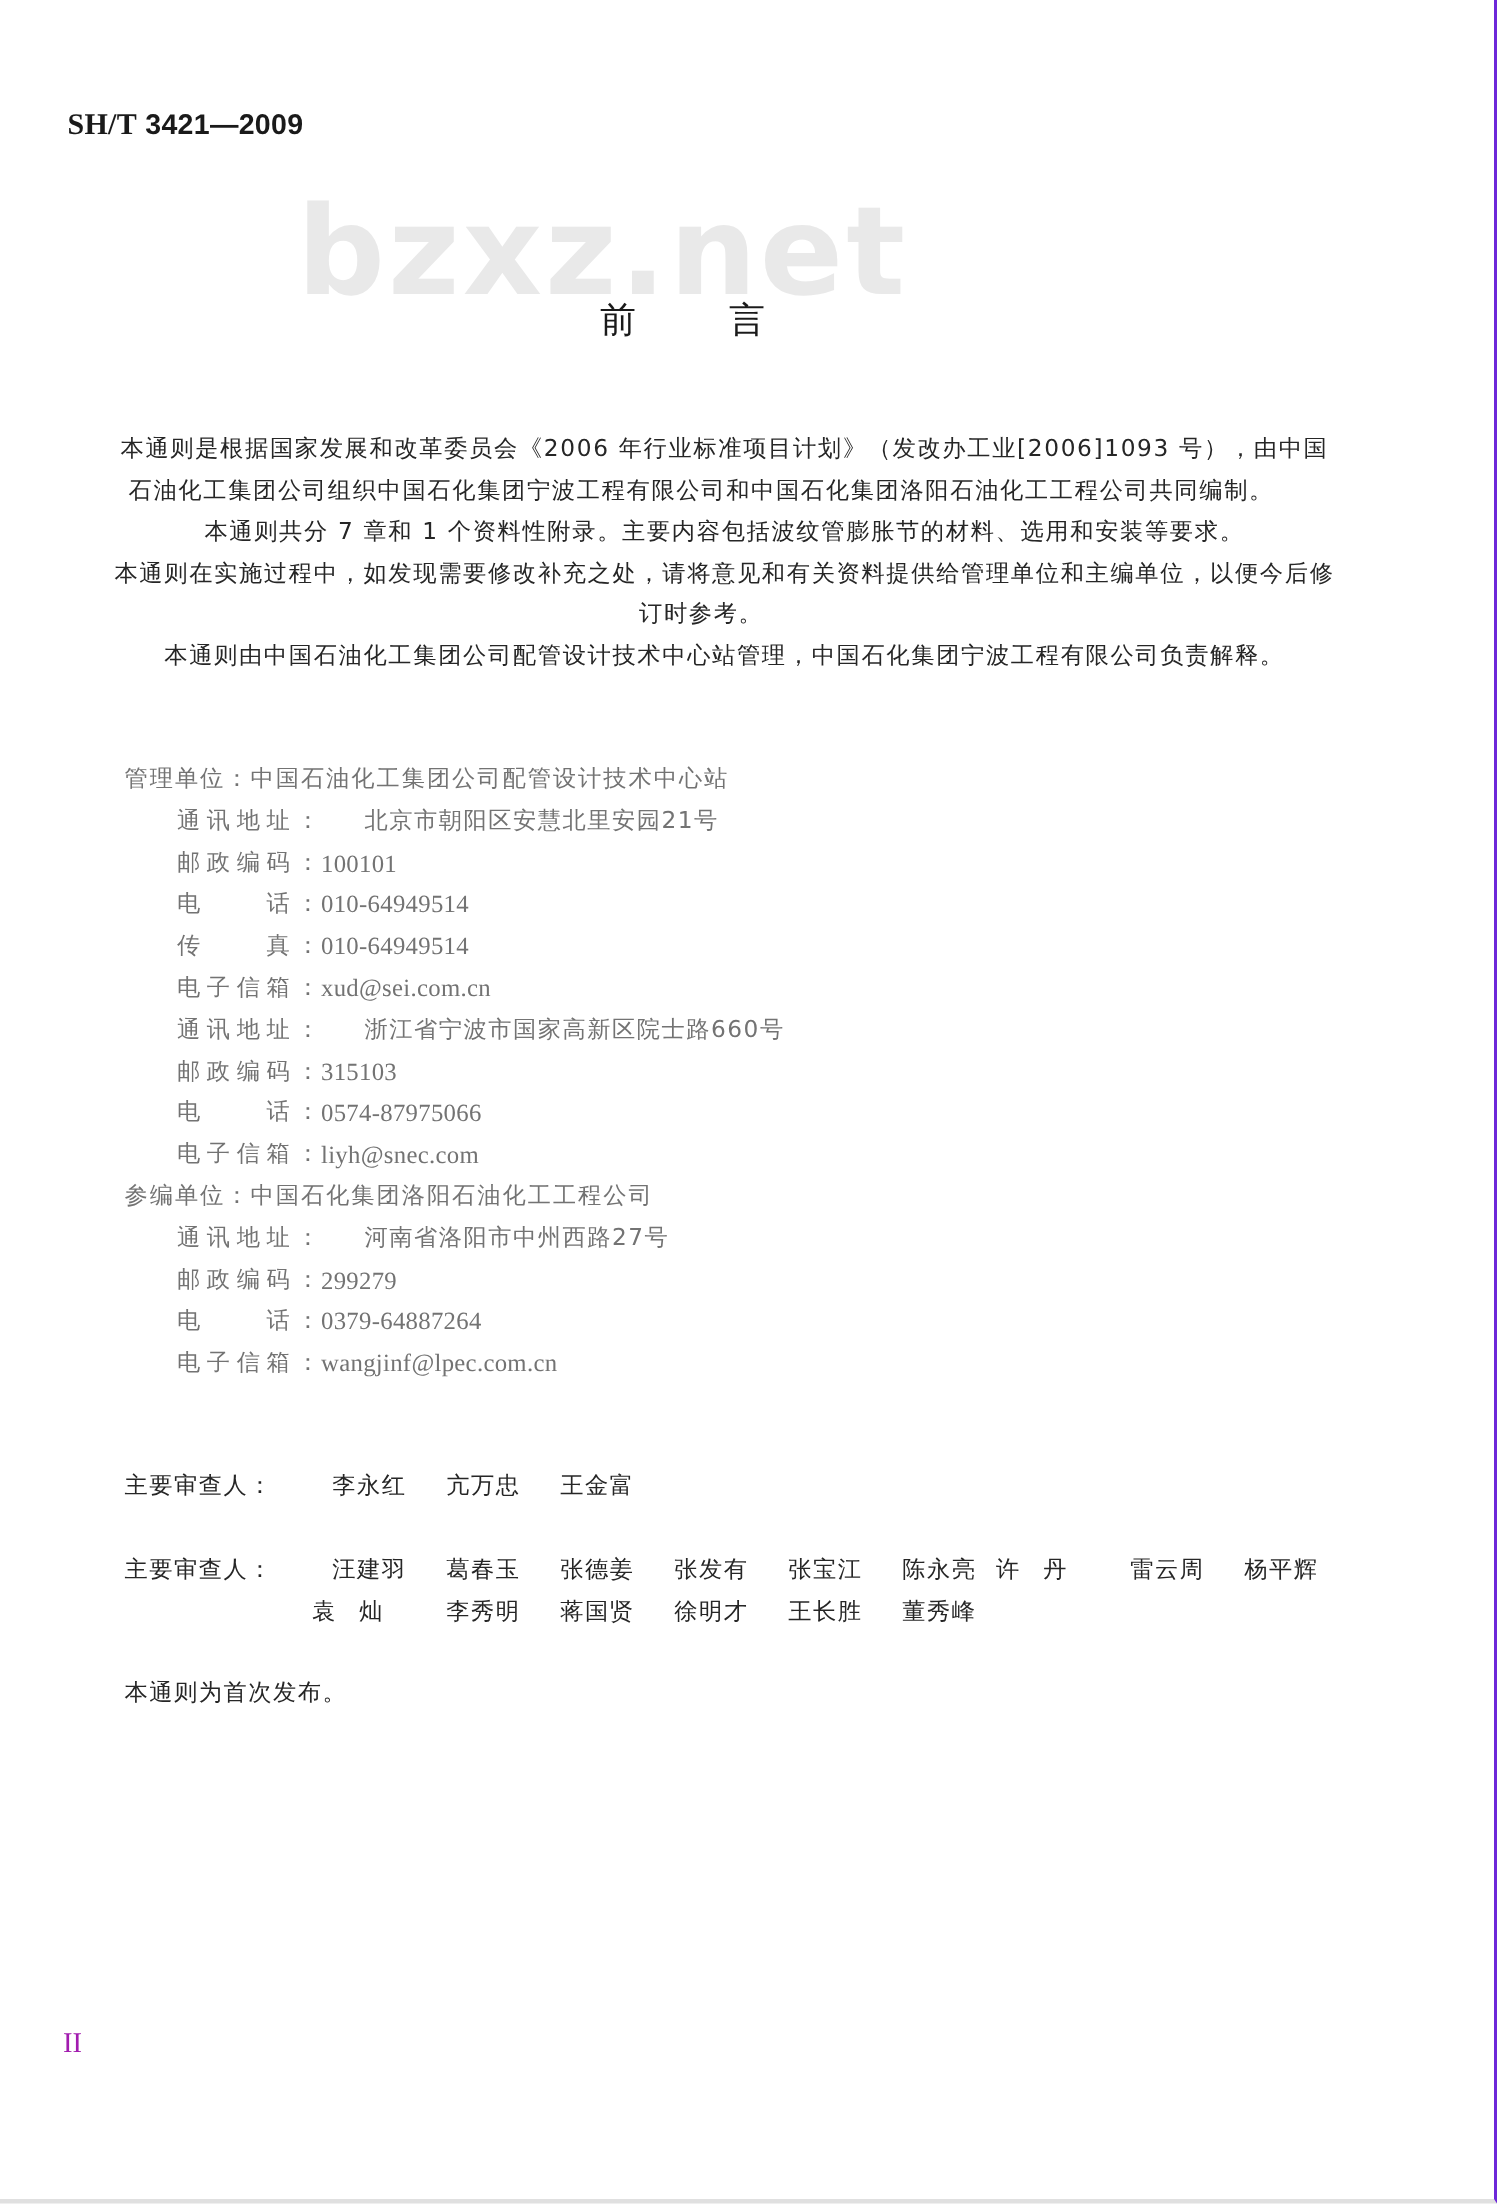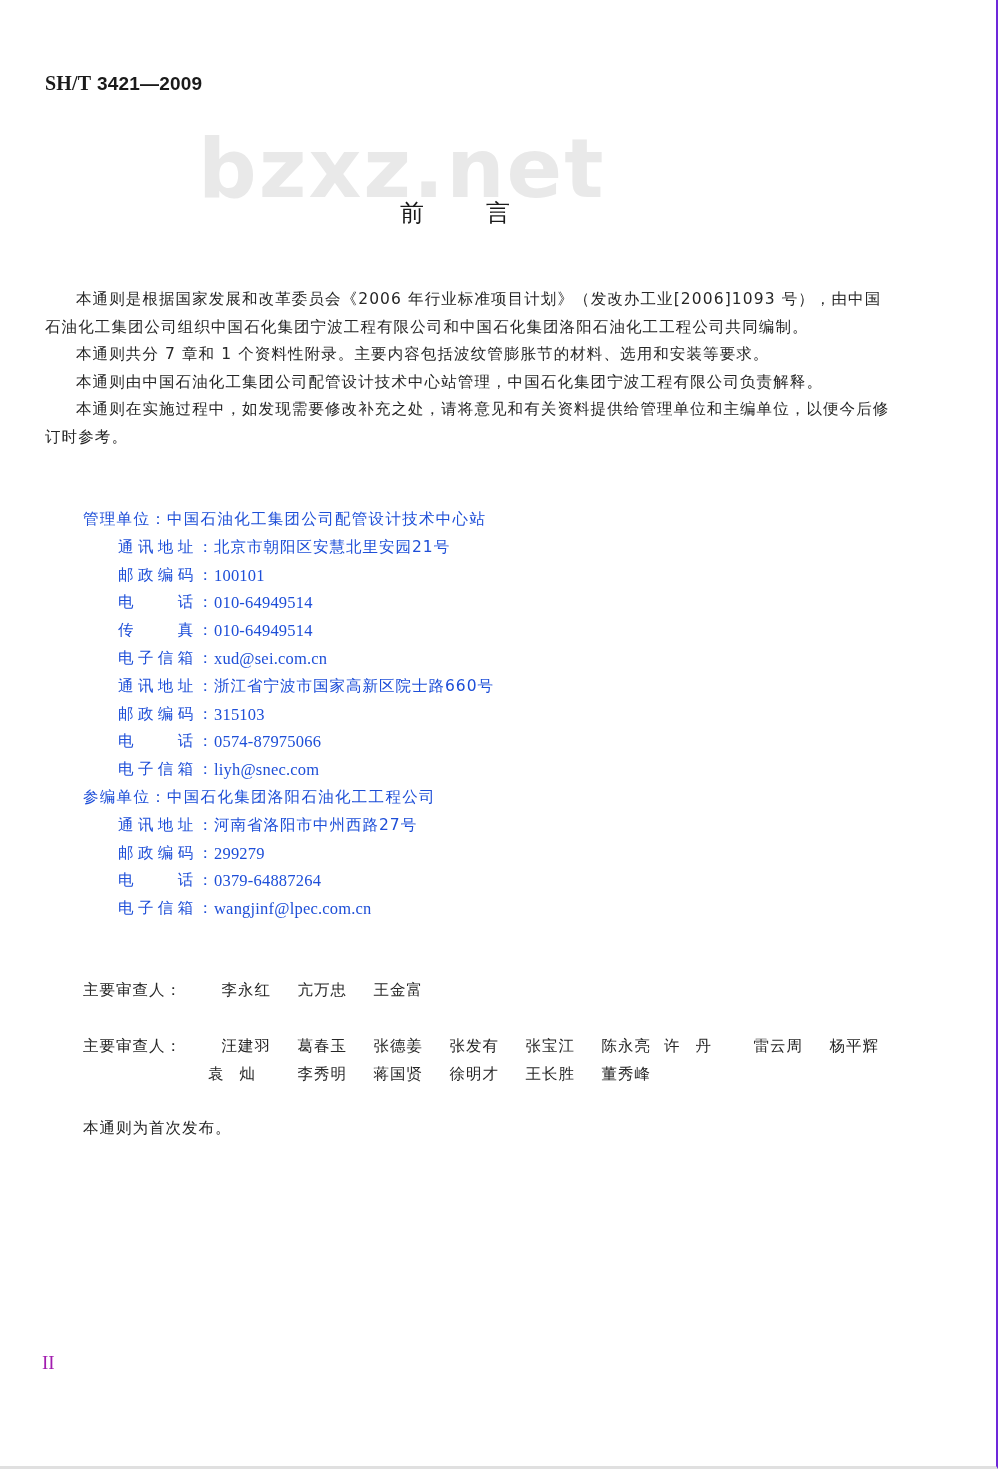--- a/index.html
+++ b/index.html
@@ -62,29 +62,30 @@
     }
     .body-text {
       position: absolute;
       left: 45px;
       top: 286px;
       width: 845px;
       font-family: "DejaVu Sans", "Liberation Sans", sans-serif;
       font-size: 15.5px;
       line-height: 27.6px;
       color: #262626;
+      text-align: center;
     }
     .para { margin: 0; text-indent: 2em; letter-spacing: 1.1px; }
     .contacts {
       position: absolute;
       left: 83px;
       top: 506px;
       font-family: "DejaVu Sans", "Liberation Sans", sans-serif;
       font-size: 15.5px;
-      color: #1d4ed8;
+      color: #737373;
     }
     .unit-block { margin-bottom: 0; }
     .unit-line { height: 27.8px; line-height: 27.8px; letter-spacing: 1.3px; }
     .detail-line {
       height: 27.8px;
       line-height: 27.8px;
       padding-left: 35px;
       display: flex;
       letter-spacing: 1px;
     }
@@ -96,20 +97,21 @@
     }
     .detail-line .val {
       font-family: "Liberation Serif", "DejaVu Serif", serif;
       font-size: 16.5px;
       letter-spacing: 0.2px;
     }
     .detail-line .val.cn {
       font-family: "DejaVu Sans", "Liberation Sans", sans-serif;
       font-size: 15.5px;
       letter-spacing: 1px;
+      margin-left: 29px;
     }
     .people {
       position: absolute;
       left: 83px;
       font-family: "DejaVu Sans", "Liberation Sans", sans-serif;
       font-size: 15.5px;
       color: #262626;
       letter-spacing: 1px;
     }
     .drafters { top: 976px; }
@@ -149,22 +151,22 @@
 
   <div class="watermark">bzxz.net</div>
 
   <div class="title-wrap">
     <span>前</span><span>言</span>
   </div>
 
   <div class="body-text">
     <p class="para">本通则是根据国家发展和改革委员会《2006 年行业标准项目计划》（发改办工业[2006]1093 号），由中国石油化工集团公司组织中国石化集团宁波工程有限公司和中国石化集团洛阳石油化工工程公司共同编制。</p>
     <p class="para">本通则共分 7 章和 1 个资料性附录。主要内容包括波纹管膨胀节的材料、选用和安装等要求。</p>
+    <p class="para">本通则在实施过程中，如发现需要修改补充之处，请将意见和有关资料提供给管理单位和主编单位，以便今后修订时参考。</p>
     <p class="para">本通则由中国石油化工集团公司配管设计技术中心站管理，中国石化集团宁波工程有限公司负责解释。</p>
-    <p class="para">本通则在实施过程中，如发现需要修改补充之处，请将意见和有关资料提供给管理单位和主编单位，以便今后修订时参考。</p>
   </div>
 
   <div class="contacts">
 
     <div class="unit-block">
       <div class="unit-line">
         <span>管理单位：</span><span>中国石油化工集团公司配管设计技术中心站</span>
       </div>
       <div class="detail-line">
         <span class="lbl">通讯地址：</span>

